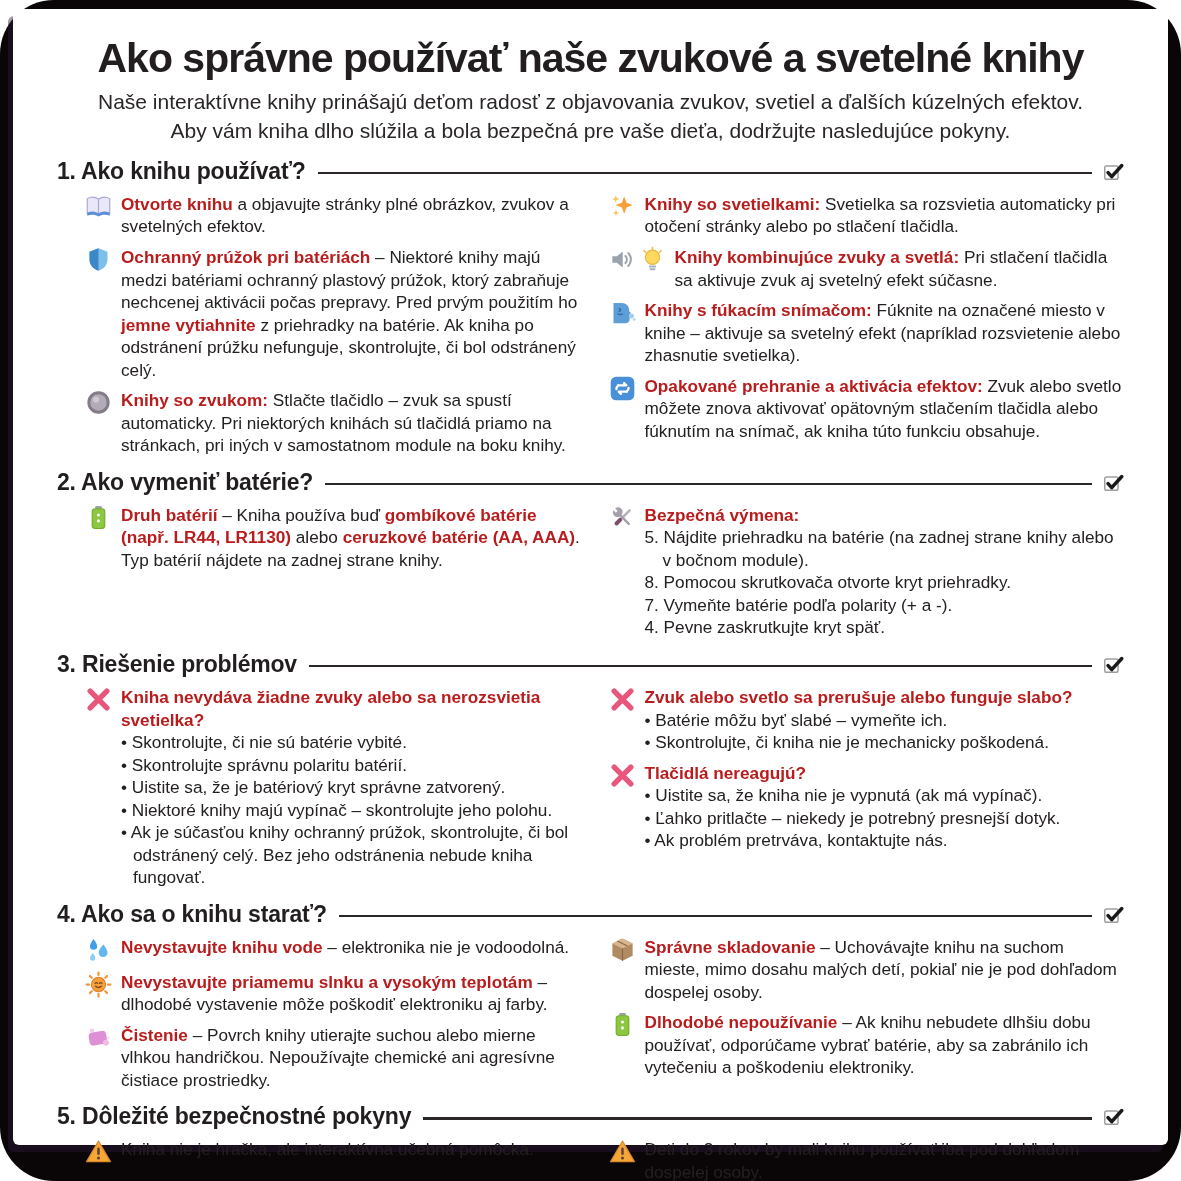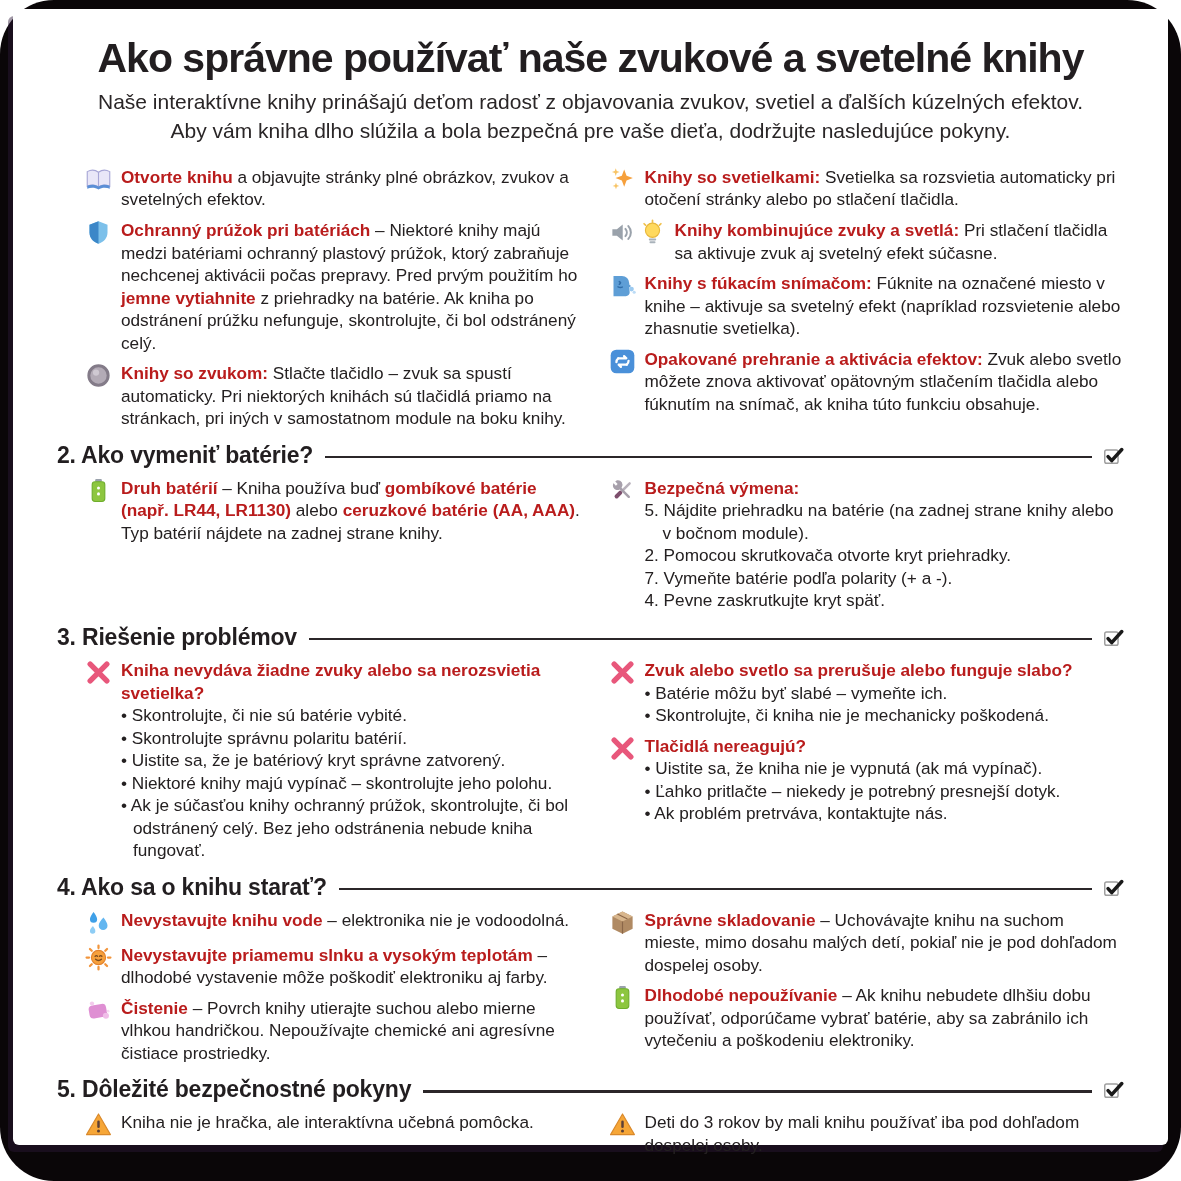--- a/index.html
+++ b/index.html
@@ -50,20 +50,30 @@
 
 <div class="frame"></div>
 <div class="card">
   <h1 class="title">Ako správne používať naše zvukové a svetelné knihy</h1>
   <div class="intro">
     <span>Naše interaktívne knihy prinášajú deťom radosť z objavovania zvukov, svetiel a ďalších kúzelných efektov.</span>
     <span>Aby vám kniha dlho slúžila a bola bezpečná pre vaše dieťa, dodržujte nasledujúce pokyny.</span>
   </div>
   <div id="sections">
       <section class="sec">
+        <div class="sec-head">
+          <h2>1. Ako knihu používať?</h2>
+          <div class="rule"></div>
+          <span class="chk">
+            <svg viewBox="0 0 24 24">
+              <rect x="3" y="6.5" width="14.5" height="14.5" rx="2" fill="#fff" stroke="#9e9e9e" stroke-width="1.6"></rect>
+              <path d="M6.6 13.8l4 4.4L21.6 6" stroke="#1a1a1a" stroke-width="3.8" fill="none" stroke-linecap="round" stroke-linejoin="round"></path>
+            </svg>
+          </span>
+        </div>
         <div class="cols">
           <div class="col left">
             <div class="item">
               <span class="ic">
                 <span>
                   <svg viewBox="0 0 24 24">
                     <path d="M2 5c3-1.6 7.2-1.5 10 .5 2.8-2 7-2.1 10-.5v13c-3-1.4-7.2-1.3-10 .6-2.8-1.9-7-2-10-.6z" fill="#e9e7f8" stroke="#a7a6d6" stroke-width="1"></path>
                     <path d="M12 5.5v13.1" stroke="#a7a6d6" stroke-width="1"></path>
                     <path d="M2 17.6c3-1.4 7.2-1.3 10 .6 2.8-1.9 7-2 10-.6v2.6c-3-1.4-7.2-1.3-10 .6-2.8-1.9-7-2-10-.6z" fill="#5b8fd6"></path>
                   </svg>
@@ -191,21 +201,21 @@
                       <rect x="10.2" y="13" width="3.6" height="8.2" rx="1.7" fill="#7d4f6d"></rect>
                     </g>
                     <g transform="rotate(-45 12 12)">
                       <rect x="10.9" y="8.5" width="2.2" height="12.5" rx="1.1" fill="#a7a0ab"></rect>
                       <path d="M12 1.6a4.1 4.1 0 00-4.1 4.1c0 1.8 1.2 3.4 2.9 3.9h2.4a4.1 4.1 0 001.7-7.5z" fill="#a7a0ab"></path>
                       <rect x="10.9" y="1.2" width="2.2" height="3.6" fill="#fff"></rect>
                     </g>
                   </svg>
                 </span>
               </span>
-              <div class="txt"><b>Bezpečná výmena:</b><div class="nl">5. Nájdite priehradku na batérie (na zadnej strane knihy alebo v bočnom module).</div><div class="nl">2. Pomocou skrutkovača otvorte kryt priehradky.</div><div class="nl">7. Vymeňte batérie podľa polarity (+ a -).</div><div class="nl">4. Pevne zaskrutkujte kryt späť.</div></div>
+              <div class="txt"><b>Bezpečná výmena:</b><div class="nl">5. Nájdite priehradku na batérie (na zadnej strane knihy alebo v bočnom module).</div><div class="nl">8. Pomocou skrutkovača otvorte kryt priehradky.</div><div class="nl">7. Vymeňte batérie podľa polarity (+ a -).</div><div class="nl">4. Pevne zaskrutkujte kryt späť.</div></div>
             </div>
           </div>
         </div>
       </section>
       <section class="sec">
         <div class="sec-head">
           <h2>3. Riešenie problémov</h2>
           <div class="rule"></div>
           <span class="chk">
             <svg viewBox="0 0 24 24">

